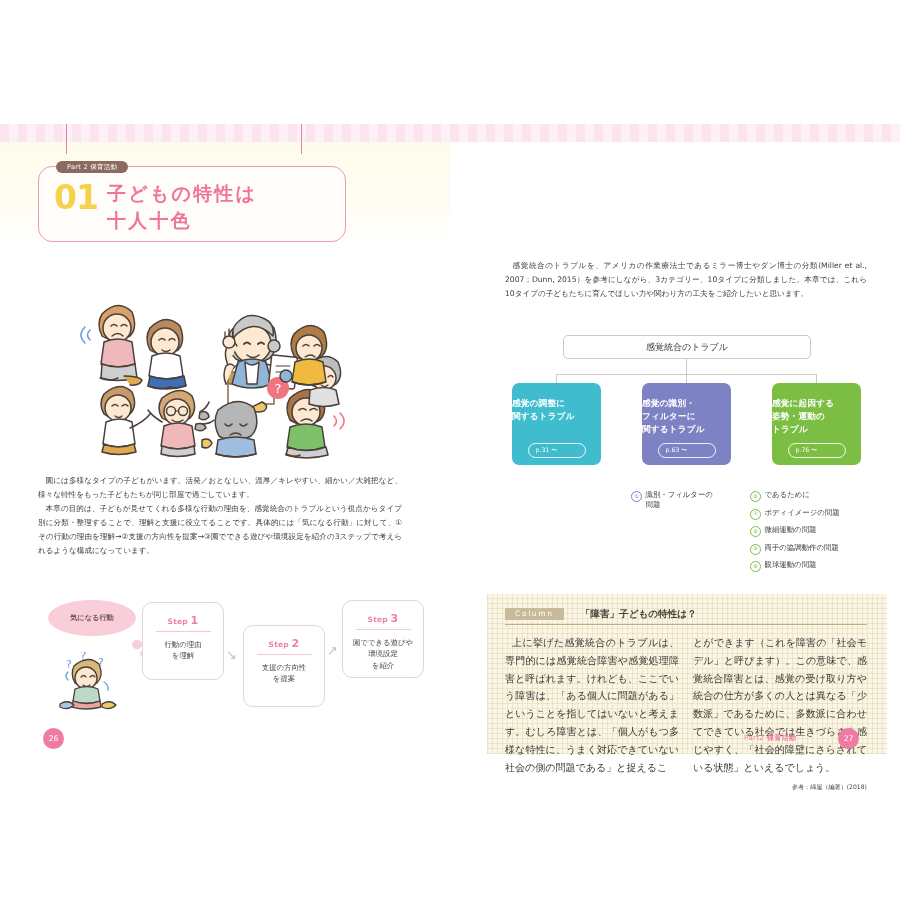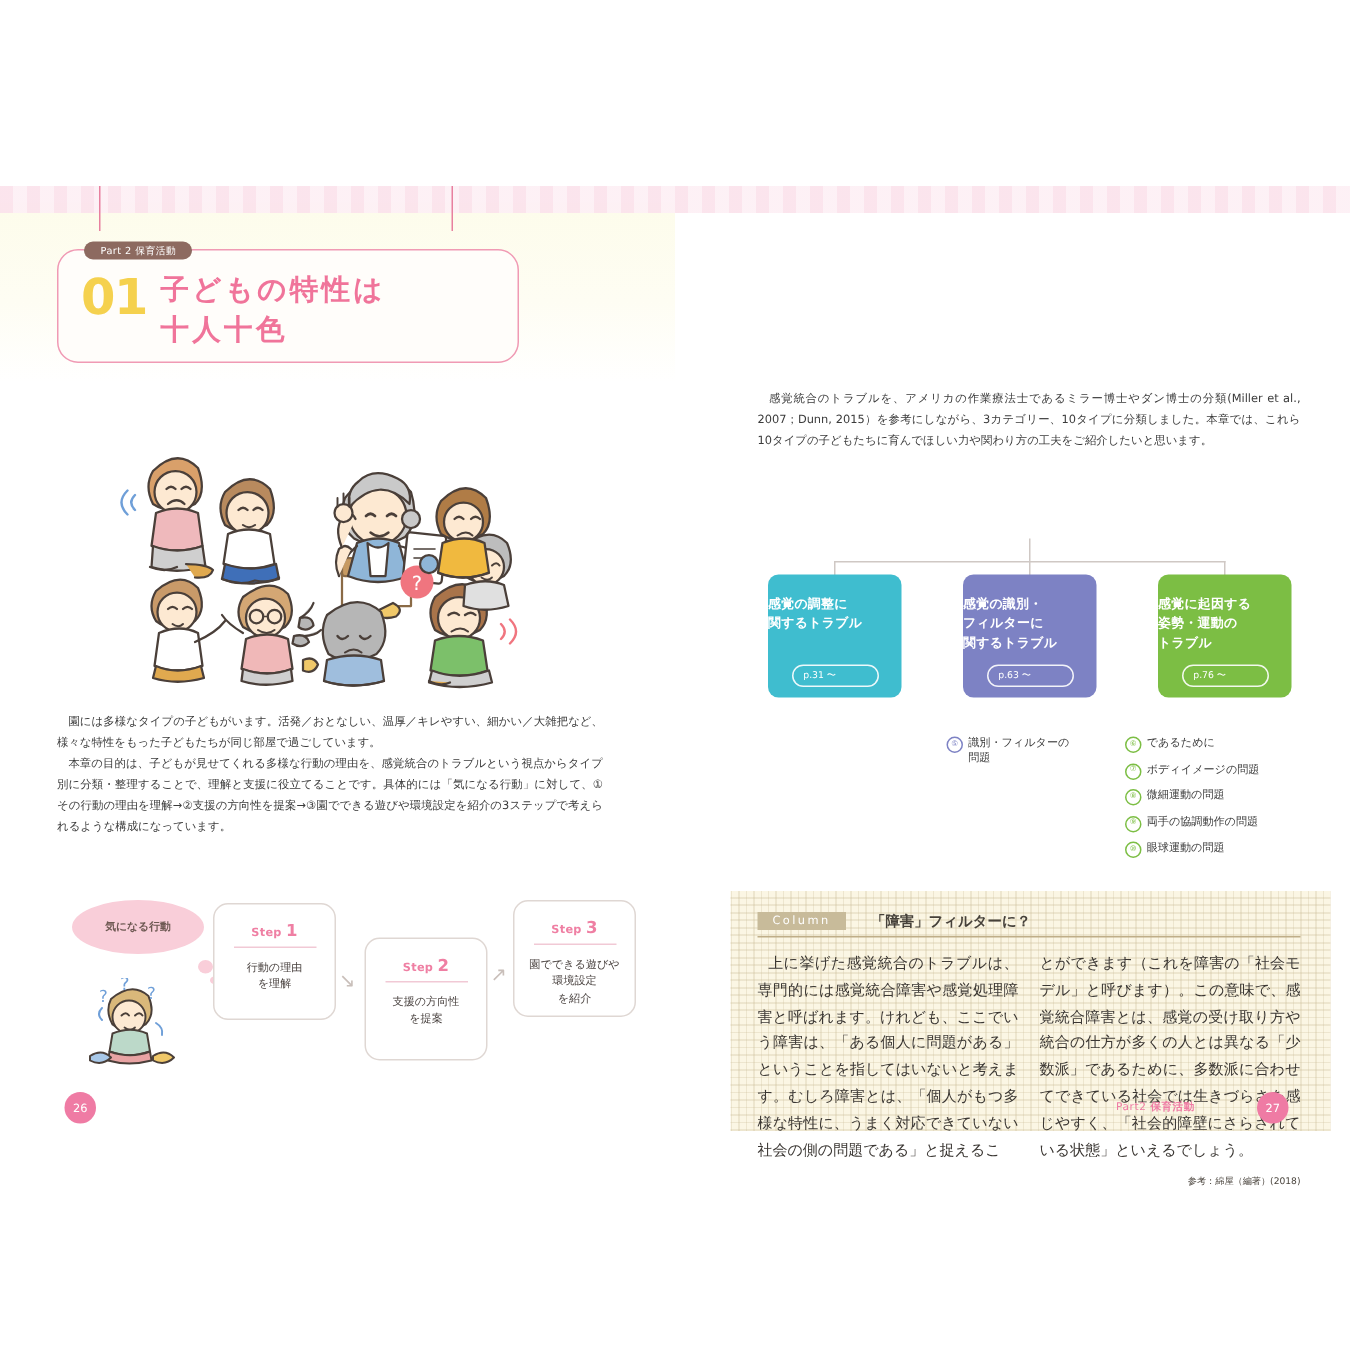--- a/index.html
+++ b/index.html
@@ -552,20 +552,21 @@
 環境設定
 を紹介</div>
     </div>
   </div>
 
   <div class="body-text right-body">
     <p>感覚統合のトラブルを、アメリカの作業療法士であるミラー博士やダン博士の分類(Miller et al., 2007；Dunn, 2015）を参考にしながら、3カテゴリー、10タイプに分類しました。本章では、これら10タイプの子どもたちに育んでほしい力や関わり方の工夫をご紹介したいと思います。</p>
   </div>
 
   <div class="chart">
+    <div class="chart-root">感覚統合のトラブル</div>
     <div class="connector c-stem"></div>
     <div class="connector c-bus"></div>
     <div class="connector c-drop-a"></div>
     <div class="connector c-drop-b"></div>
     <div class="connector c-drop-c"></div>
 
     <div class="cat-box cat-a">
       <div class="cat-title">感覚の調整に
 関するトラブル</div>
       <div class="cat-page">p.31 〜</div>
@@ -616,21 +617,21 @@
         <span class="num">⑩</span>
         <span class="txt">眼球運動の問題</span>
       </div>
     </div>
   </div>
 
   <div class="column-block">
     <div class="column-inner">
       <div class="column-head">
         <span class="column-tag">Column</span>
-        <span class="column-title">「障害」フィルターに？</span>
+        <span class="column-title">「障害」子どもの特性は？</span>
       </div>
       <div class="column-cols">
         <div class="col-left" style="flex:1;">
           <p>上に挙げた感覚統合のトラブルは、専門的には感覚統合障害や感覚処理障害と呼ばれます。けれども、ここでいう障害は、「ある個人に問題がある」ということを指してはいないと考えます。むしろ障害とは、「個人がもつ多様な特性に、うまく対応できていない社会の側の問題である」と捉えるこ</p>
         </div>
         <div class="col-right" style="flex:1;">
           <p>とができます（これを障害の「社会モデル」と呼びます）。この意味で、感覚統合障害とは、感覚の受け取り方や統合の仕方が多くの人とは異なる「少数派」であるために、多数派に合わせてできている社会では生きづらさを感じやすく、「社会的障壁にさらされている状態」といえるでしょう。</p>
         </div>
       </div>
       <div class="column-ref">参考：綿屋（編著）(2018)</div>

